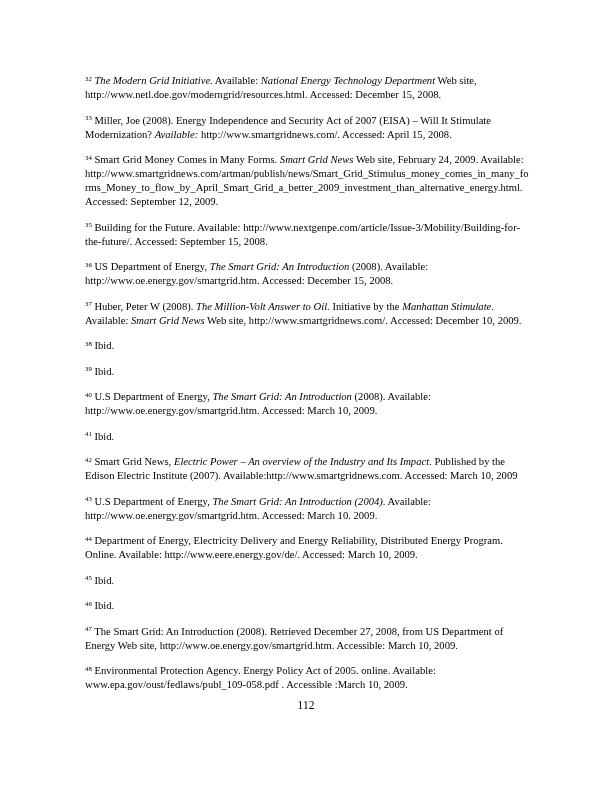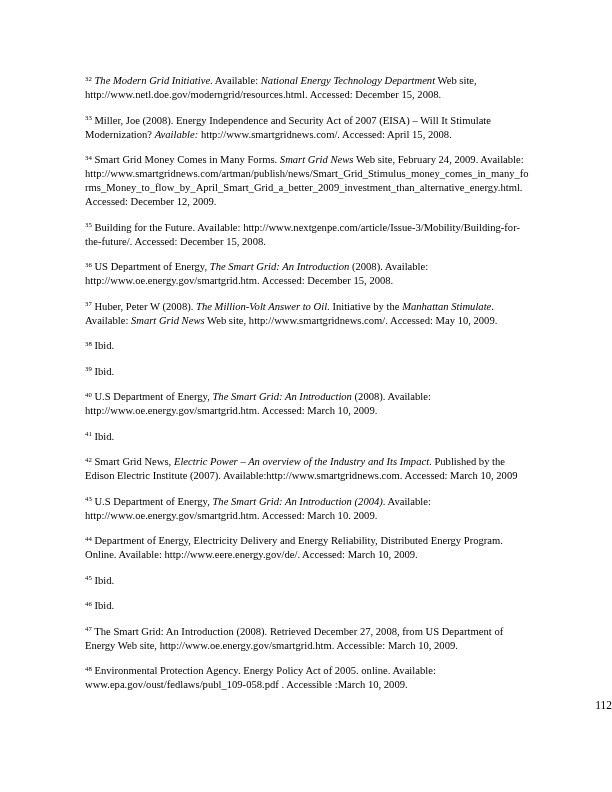--- a/index.html
+++ b/index.html
@@ -37,36 +37,36 @@
     position: relative;
     top: -3.5px;
   }
   .footnote em {
   }
   .page-number {
     position: absolute;
     left: 0;
     right: 0;
     top: 698px;
-    text-align: right;
+    text-align: center;
     font-size: 11.5px;
     line-height: 14px;
   }
 </style>
 </head>
 <body>
 
 <div class="page">
   <div class="content" id="footnotes-container">
       <p class="footnote"><sup>32</sup> <em>The Modern Grid Initiative</em><span>. Available: </span><em>National Energy Technology Department</em><span> Web site, http://www.netl.doe.gov/moderngrid/resources.html. Accessed: December 15, 2008.</span></p>
       <p class="footnote"><sup>33</sup> <span>Miller, Joe (2008). Energy Independence and Security Act of 2007 (EISA) – Will It Stimulate Modernization? </span><em>Available:</em><span> http://www.smartgridnews.com/. Accessed: April 15, 2008.</span></p>
-      <p class="footnote"><sup>34</sup> <span>Smart Grid Money Comes in Many Forms. </span><em>Smart Grid News</em><span> Web site, February 24, 2009. Available: http://www.smartgridnews.com/artman/publish/news/Smart_Grid_Stimulus_money_comes_in_many_forms_Money_to_flow_by_April_Smart_Grid_a_better_2009_investment_than_alternative_energy.html. Accessed: December 12, 2009.</span></p>
-      <p class="footnote"><sup>35</sup> <span>Building for the Future. Available: http://www.nextgenpe.com/article/Issue-3/Mobility/Building-for-the-future/.  Accessed: December 15, 2008.</span></p>
+      <p class="footnote"><sup>34</sup> <span>Smart Grid Money Comes in Many Forms. </span><em>Smart Grid News</em><span> Web site, February 24, 2009. Available: http://www.smartgridnews.com/artman/publish/news/Smart_Grid_Stimulus_money_comes_in_many_forms_Money_to_flow_by_April_Smart_Grid_a_better_2009_investment_than_alternative_energy.html. Accessed: September 12, 2009.</span></p>
+      <p class="footnote"><sup>35</sup> <span>Building for the Future. Available: http://www.nextgenpe.com/article/Issue-3/Mobility/Building-for-the-future/.  Accessed: September 15, 2008.</span></p>
       <p class="footnote"><sup>36</sup> <span>US Department of Energy, </span><em>The Smart Grid: An Introduction</em><span> (2008). Available: http://www.oe.energy.gov/smartgrid.htm. Accessed: December 15, 2008.</span></p>
-      <p class="footnote"><sup>37</sup> <span>Huber, Peter W (2008). </span><em>The Million-Volt Answer to Oil</em><span>. Initiative by the </span><em>Manhattan Stimulate</em><span>. Available: </span><em>Smart Grid News</em><span> Web site, http://www.smartgridnews.com/. Accessed: May 10, 2009.</span></p>
+      <p class="footnote"><sup>37</sup> <span>Huber, Peter W (2008). </span><em>The Million-Volt Answer to Oil</em><span>. Initiative by the </span><em>Manhattan Stimulate</em><span>. Available: </span><em>Smart Grid News</em><span> Web site, http://www.smartgridnews.com/. Accessed: December 10, 2009.</span></p>
       <p class="footnote"><sup>38</sup> <span>Ibid.</span></p>
       <p class="footnote"><sup>39</sup> <span>Ibid.</span></p>
       <p class="footnote"><sup>40</sup> <span>U.S Department of Energy, </span><em>The Smart Grid: An Introduction</em><span> (2008). Available: http://www.oe.energy.gov/smartgrid.htm. Accessed: March 10, 2009.</span></p>
       <p class="footnote"><sup>41</sup> <span>Ibid.</span></p>
       <p class="footnote"><sup>42</sup> <span>Smart Grid News, </span><em>Electric Power – An overview of the Industry and Its Impact</em><span>. Published by the Edison Electric Institute (2007). Available:http://www.smartgridnews.com. Accessed: March 10, 2009</span></p>
       <p class="footnote"><sup>43</sup> <span>U.S Department of Energy, </span><em>The Smart Grid: An Introduction (2004)</em><span>. Available: http://www.oe.energy.gov/smartgrid.htm. Accessed: March 10. 2009.</span></p>
       <p class="footnote"><sup>44</sup> <span>Department of Energy, Electricity Delivery and Energy Reliability, Distributed Energy Program. Online. Available: http://www.eere.energy.gov/de/. Accessed: March 10, 2009.</span></p>
       <p class="footnote"><sup>45</sup> <span>Ibid.</span></p>
       <p class="footnote"><sup>46</sup> <span>Ibid.</span></p>
       <p class="footnote"><sup>47</sup> <span>The Smart Grid: An Introduction (2008). Retrieved December 27, 2008, from US Department of Energy Web site, http://www.oe.energy.gov/smartgrid.htm. Accessible: March 10, 2009.</span></p>

